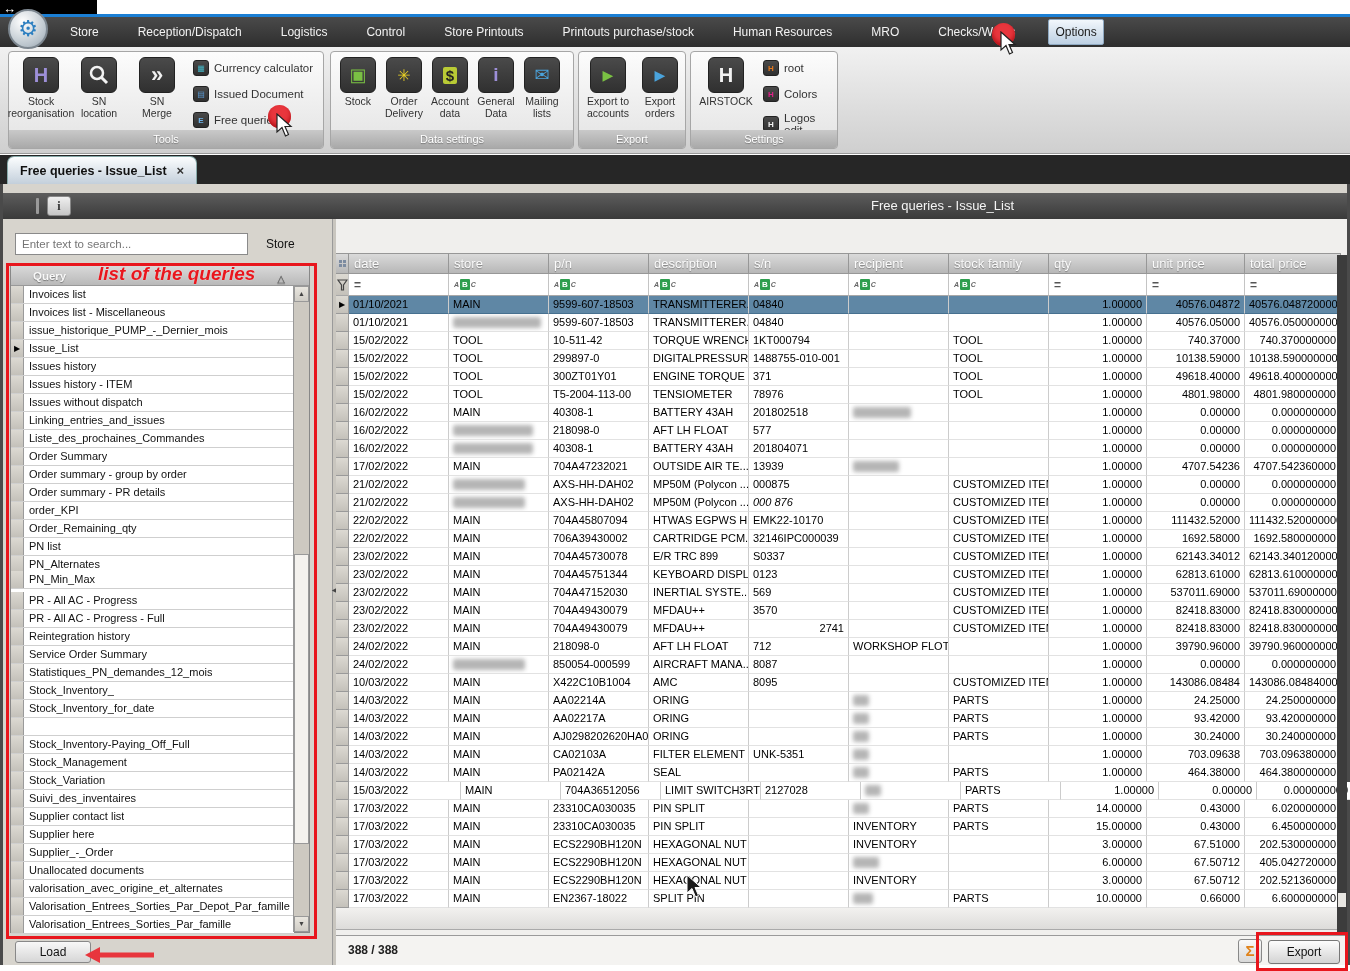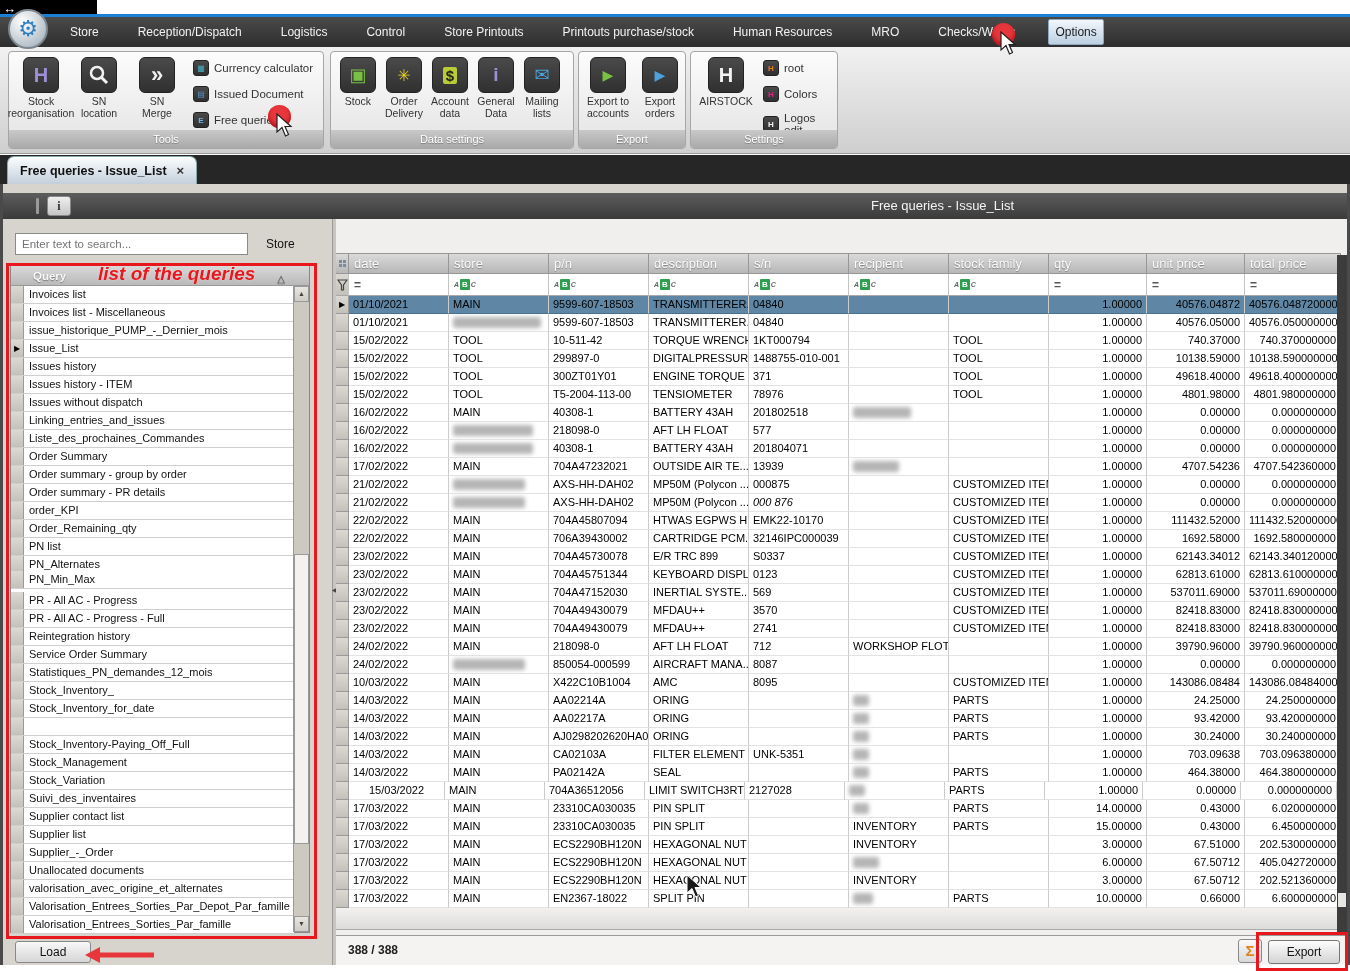--- a/index.html
+++ b/index.html
@@ -412,21 +412,21 @@
           <div class="qrow" style="top: 524px;">
             <span class="qind"></span>
             <span class="qtext">Suivi_des_inventaires</span>
           </div>
           <div class="qrow" style="top: 542px;">
             <span class="qind"></span>
             <span class="qtext">Supplier contact list</span>
           </div>
           <div class="qrow" style="top: 560px;">
             <span class="qind"></span>
-            <span class="qtext">Supplier list</span>
+            <span class="qtext">Supplier here</span>
           </div>
           <div class="qrow" style="top: 578px;">
             <span class="qind"></span>
             <span class="qtext">Supplier_-_Order</span>
           </div>
           <div class="qrow" style="top: 596px;">
             <span class="qind"></span>
             <span class="qtext">Unallocated documents</span>
           </div>
           <div class="qrow" style="top: 614px;">
@@ -767,21 +767,21 @@
           <span class="gcell num" style="width: 98px;">1.00000</span>
           <span class="gcell num" style="width: 98px;">82418.83000</span>
           <span class="gcell num" style="width: 96px;">82418.830000000</span>
         </div>
         <div class="grow" style="top: 401px;">
           <span class="gind"></span>
           <span class="gcell" style="width: 100px;">23/02/2022</span>
           <span class="gcell" style="width: 100px;">MAIN</span>
           <span class="gcell" style="width: 100px;">704A49430079</span>
           <span class="gcell" style="width: 100px;">MFDAU++</span>
-          <span class="gcell" style="width: 100px;">2741</span>
+          <span class="gcell" style="width: 100px; text-align: right;">2741</span>
           <span class="gcell" style="width: 100px;"></span>
           <span class="gcell" style="width: 100px;">CUSTOMIZED ITEM</span>
           <span class="gcell num" style="width: 98px;">1.00000</span>
           <span class="gcell num" style="width: 98px;">82418.83000</span>
           <span class="gcell num" style="width: 96px;">82418.830000000</span>
         </div>
         <div class="grow" style="top: 419px;">
           <span class="gind"></span>
           <span class="gcell" style="width: 100px;">24/02/2022</span>
           <span class="gcell" style="width: 100px;">MAIN</span>
@@ -880,21 +880,21 @@
           <span class="gcell" style="width: 100px;">SEAL</span>
           <span class="gcell" style="width: 100px;"></span>
           <span class="gcell" style="width: 100px;"><span class="redact" style="width: 16px;"></span></span>
           <span class="gcell" style="width: 100px;">PARTS</span>
           <span class="gcell num" style="width: 98px;">1.00000</span>
           <span class="gcell num" style="width: 98px;">464.38000</span>
           <span class="gcell num" style="width: 96px;">464.380000000</span>
         </div>
         <div class="grow" style="top: 563px;">
           <span class="gind"></span>
-          <span class="gcell" style="width: 96px; text-align: center;">15/03/2022</span>
+          <span class="gcell" style="width: 112px;">15/03/2022</span>
           <span class="gcell" style="width: 100px;">MAIN</span>
           <span class="gcell" style="width: 100px;">704A36512056</span>
           <span class="gcell" style="width: 100px;">LIMIT SWITCH3RT</span>
           <span class="gcell" style="width: 100px;">2127028</span>
           <span class="gcell" style="width: 100px;"><span class="redact" style="width: 16px;"></span></span>
           <span class="gcell" style="width: 100px;">PARTS</span>
           <span class="gcell num" style="width: 98px;">1.00000</span>
           <span class="gcell num" style="width: 98px;">0.00000</span>
           <span class="gcell num" style="width: 96px;">0.000000000</span>
         </div>

